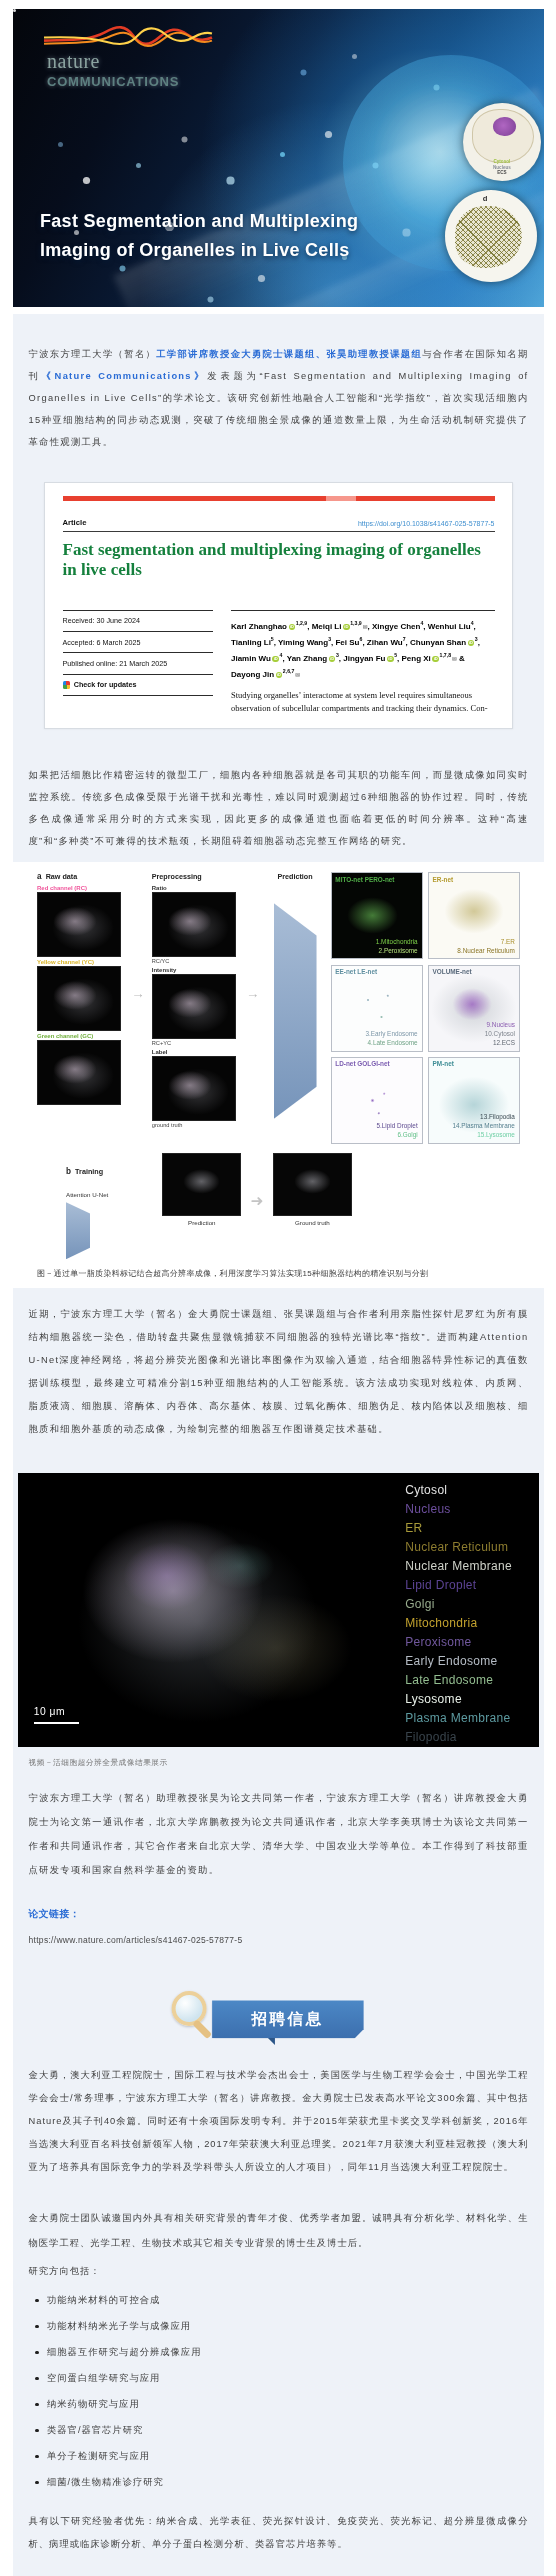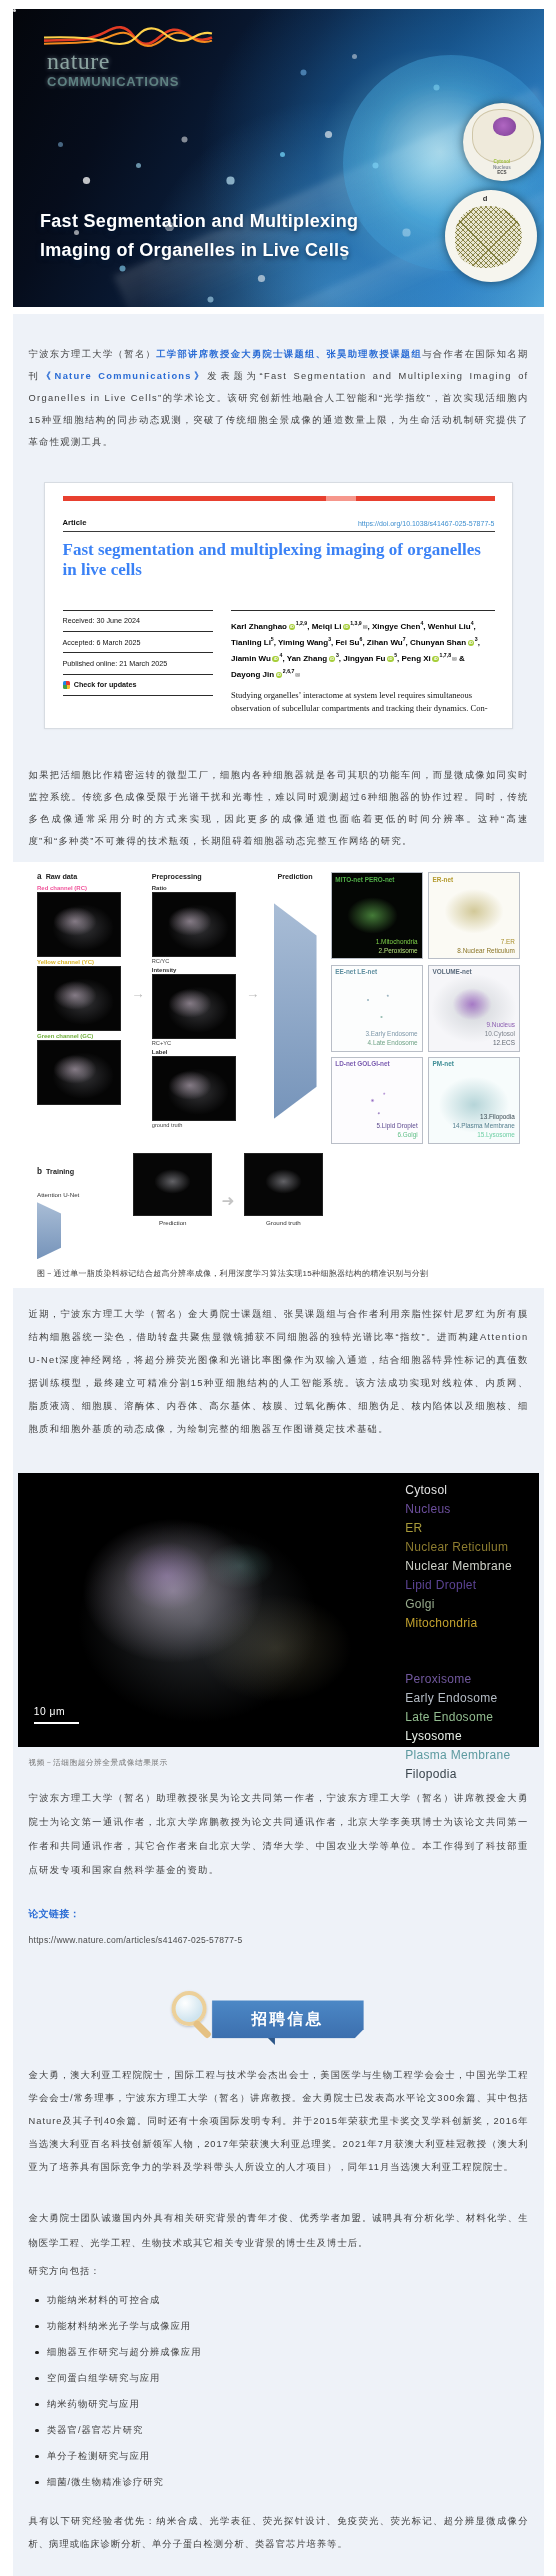--- a/index.html
+++ b/index.html
@@ -22,21 +22,21 @@
       268px 144px 0 1px rgba(120,220,255,.7), 314px 124px 0 2.1px rgba(255,255,255,.6),
       361px 155px 0 1.5px rgba(160,230,255,.6), 155px 216px 0 3.1px rgba(255,255,255,.5),
       108px 258px 0 1.5px rgba(140,220,255,.6), 247px 268px 0 2.1px rgba(255,255,255,.55),
       330px 247px 0 1px rgba(190,240,255,.6), 392px 222px 0 2.6px rgba(255,255,255,.45),
       289px 62px 0 1.5px rgba(130,200,255,.5), 340px 46px 0 1px rgba(255,255,255,.45),
       422px 77px 0 1.5px rgba(170,240,255,.5), 62px 222px 0 1px rgba(255,255,255,.6),
       196px 289px 0 1.5px rgba(190,235,255,.55), 46px 134px 0 1px rgba(150,210,255,.45);
     filter:blur(0.3px);}
   .nc-waves{position:absolute;left:30px;top:10.3px;}
   .nc-logo{position:absolute;left:34px;top:40px;}
-  .nc-nature{font-family:"Liberation Serif",serif;font-size:24px;line-height:24px;color:#8ba3a0;
+  .nc-nature{font-family:"Liberation Serif",serif;font-size:20px;line-height:24px;color:#8ba3a0;
              letter-spacing:0.5px;text-shadow:0 0 5.2px rgba(220,240,255,.45);}
   .nc-comm{font-size:13px;font-weight:bold;color:#5d8080;letter-spacing:0.8px;margin-top:1px;
            text-shadow:0 0 4.1px rgba(220,240,255,.4);}
   .sphere{position:absolute;left:330px;top:46px;width:216px;height:216px;border-radius:50%;
     background:radial-gradient(circle at 45% 45%, rgba(220,250,255,.55), rgba(80,190,240,.35) 40%, rgba(20,90,160,.15) 70%, transparent 75%);
     box-shadow:0 0 41px rgba(90,200,255,.35) inset;}
   .inset{position:absolute;border-radius:50%;overflow:hidden;box-shadow:0 0 9.3px rgba(0,0,0,.5);}
   .inset1{right:3.1px;top:94px;width:78px;height:78px;background:#f3f1e8;}
   .inset1 .blob{position:absolute;left:9.3px;top:6.2px;width:60px;height:52px;border-radius:46% 54% 52% 48%;
     background:#efeadb;border:1px solid #cfc6a8;}
@@ -68,21 +68,21 @@
   .jrow{display:flex;justify-content:space-between;align-items:flex-start;margin-top:6.2px;}
   .jname{font-family:"Liberation Serif",serif;font-weight:bold;font-size:16px;color:#0c0c0c;letter-spacing:-0.3px;}
   .oa{position:relative;width:17.5px;height:24px;margin-top:1px;}
   .oa .shackle{position:absolute;left:3.6px;top:0;width:9.3px;height:9.3px;border:2.6px solid #ef8c1e;border-radius:50%;
                border-left-color:transparent;transform:rotate(-40deg);}
   .oa .lockbody{position:absolute;left:1px;top:8.2px;width:14.4px;height:13.4px;border:3.1px solid #ef8c1e;border-radius:50%;box-sizing:border-box;}
   .arow{display:flex;justify-content:space-between;align-items:flex-end;margin-top:17.5px;}
   .article-lbl{font-size:7.7px;font-weight:bold;color:#111;}
   .doi{font-size:7px;color:#3f8fcf;text-decoration:none;}
   .prule{height:1px;background:#3a3a3a;margin-top:4.1px;}
-  .ptitle{font-family:"Liberation Serif",serif;font-weight:bold;font-size:17px;line-height:20px;color:#3b82f6;margin-top:7.2px;}
+  .ptitle{font-family:"Liberation Serif",serif;font-weight:bold;font-size:17px;line-height:20px;color:#15803d;margin-top:7.2px;}
   .pinfo{display:flex;margin-top:30px;}
   .pleft{width:150px;font-size:7.2px;color:#111;}
   .pleft .entry{border-top:0.8px solid #2c2c2c;padding:5.7px 0;}
   .chk{display:flex;align-items:center;gap:3.6px;border-top:0.8px solid #2c2c2c;border-bottom:0.8px solid #2c2c2c;padding:5.7px 0;font-weight:bold;}
   .chk-icon{width:7.7px;height:7.7px;border-radius:1.5px;
     background:conic-gradient(#e53935 0 25%, #fbc02d 0 50%, #43a047 0 75%, #1e88e5 0 100%);}
   .pright{flex:1;padding-left:18.5px;}
   .authors{border-top:0.8px solid #2c2c2c;padding-top:6.2px;font-size:8px;font-weight:bold;line-height:12.4px;color:#000;}
   .authors sup{font-size:5.2px;font-weight:bold;}
   .orcid{display:inline-block;width:6.7px;height:6.7px;border-radius:50%;background:#a6ce39;color:#fff;
@@ -105,21 +105,21 @@
   .precap{font-size:5.7px;color:#444;margin:1px 0 3.1px;}
   .arrowcol{display:flex;flex-direction:column;justify-content:center;height:242px;color:#b9b9b9;font-size:13.4px;}
   .trapcol{width:57px;display:flex;flex-direction:column;align-items:center;}
   .trap{margin-top:18.5px;width:43px;height:216px;background:linear-gradient(180deg,#a9bdd6,#7694ba);
         clip-path:polygon(0 0,100% 15%,100% 85%,0 100%);}
   .outgrid{flex:1;display:grid;grid-template-columns:1fr 1fr;gap:5.2px;}
   .outtile{position:relative;height:87px;border:0.5px solid #b9bec7;box-sizing:border-box;overflow:hidden;}
   .outtile .net{position:absolute;left:3.6px;top:2.6px;font-size:6.4px;font-weight:bold;z-index:2;}
   .outtile .items{position:absolute;right:4.1px;bottom:3.1px;text-align:right;font-size:6.4px;line-height:8.8px;z-index:2;}
   .outdeco{position:absolute;inset:0;}
-  .fig-bottom{display:flex;align-items:flex-start;gap:9.3px;margin-top:9.3px;}
+  .fig-bottom{display:flex;align-items:flex-start;gap:9.3px;margin-top:9.3px;margin-left:29px;}
   .traincol{width:87px;padding-top:13.4px;}
   .unet-lbl{font-size:6.2px;color:#333;margin:15.5px 0 2.1px;}
   .trap-s{width:24px;height:57px;background:linear-gradient(180deg,#a9bdd6,#7694ba);
           clip-path:polygon(0 0,100% 20%,100% 80%,0 100%);margin-top:4.1px;}
   .btile-wrap{text-align:center;}
   .btile{width:77px;height:61px;background:
       radial-gradient(ellipse 26px 17.5px at 50% 45%, rgba(210,210,220,.45), transparent 70%),#060606;border:0.5px solid #222;}
   .btile-cap{font-size:6.2px;color:#333;margin-top:2.6px;}
   .barrow{align-self:center;color:#c4c4c4;font-size:15.5px;margin-top:-10.3px;}
   .fig-caption{margin-top:9.3px;font-size:8px;color:#3d3d3d;letter-spacing:0.3px;}
@@ -360,21 +360,21 @@
   <div class="cellimg">
     <div class="cell-labels" id="cell-labels">
         <div style="color: rgb(228, 228, 228);">Cytosol</div>
         <div style="color: rgb(109, 79, 158);">Nucleus</div>
         <div style="color: rgb(168, 154, 58);">ER</div>
         <div style="color: rgb(141, 124, 47);">Nuclear Reticulum</div>
         <div style="color: rgb(207, 210, 201);">Nuclear Membrane</div>
         <div style="color: rgb(92, 67, 148);">Lipid Droplet</div>
         <div style="color: rgb(151, 171, 141);">Golgi</div>
         <div style="color: rgb(194, 162, 46);">Mitochondria</div>
-        <div style="color: rgb(113, 88, 158); margin-top: 37px;">Peroxisome</div>
+        <div style="color: rgb(113, 88, 158);">Peroxisome</div>
         <div style="color: rgb(182, 189, 198);">Early Endosome</div>
         <div style="color: rgb(147, 189, 144);">Late Endosome</div>
         <div style="color: rgb(232, 240, 232);">Lysosome</div>
         <div style="color: rgb(93, 154, 160);">Plasma Membrane</div>
         <div style="color: rgb(57, 68, 76);">Filopodia</div>
       </div>
     <div class="scalebar">
       <div class="txt">10 μm</div>
       <div class="bar"></div>
     </div>

